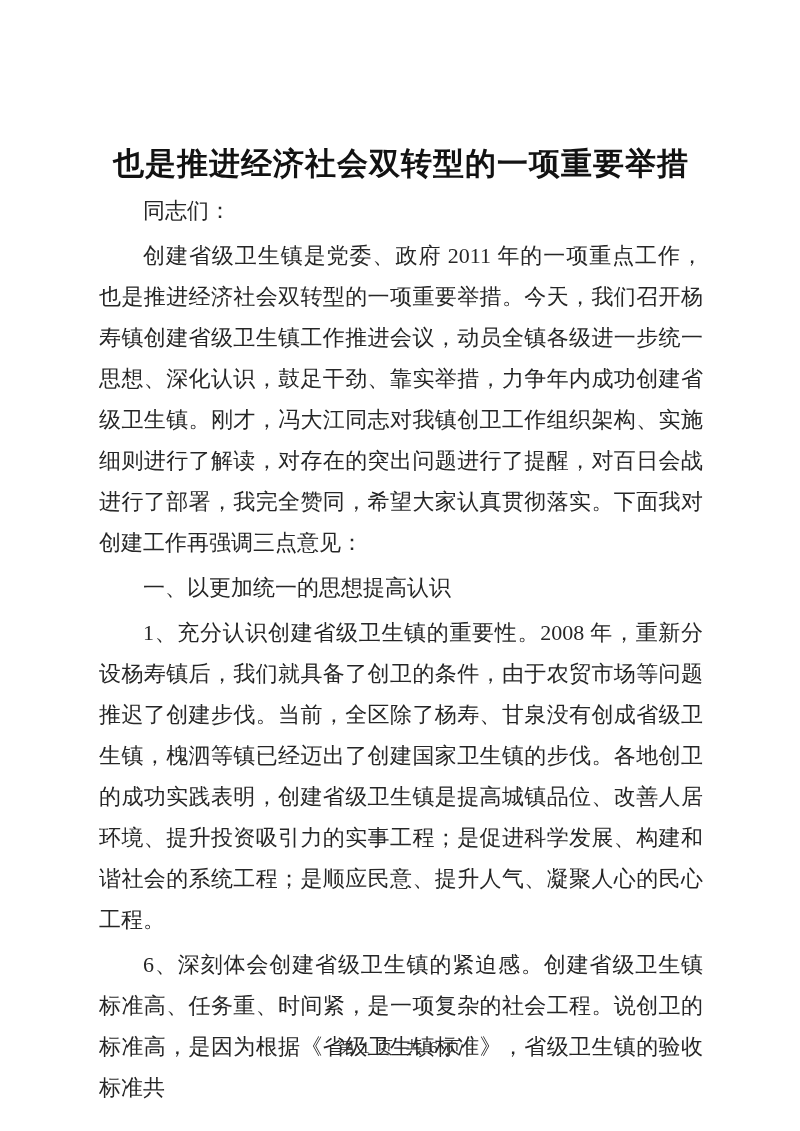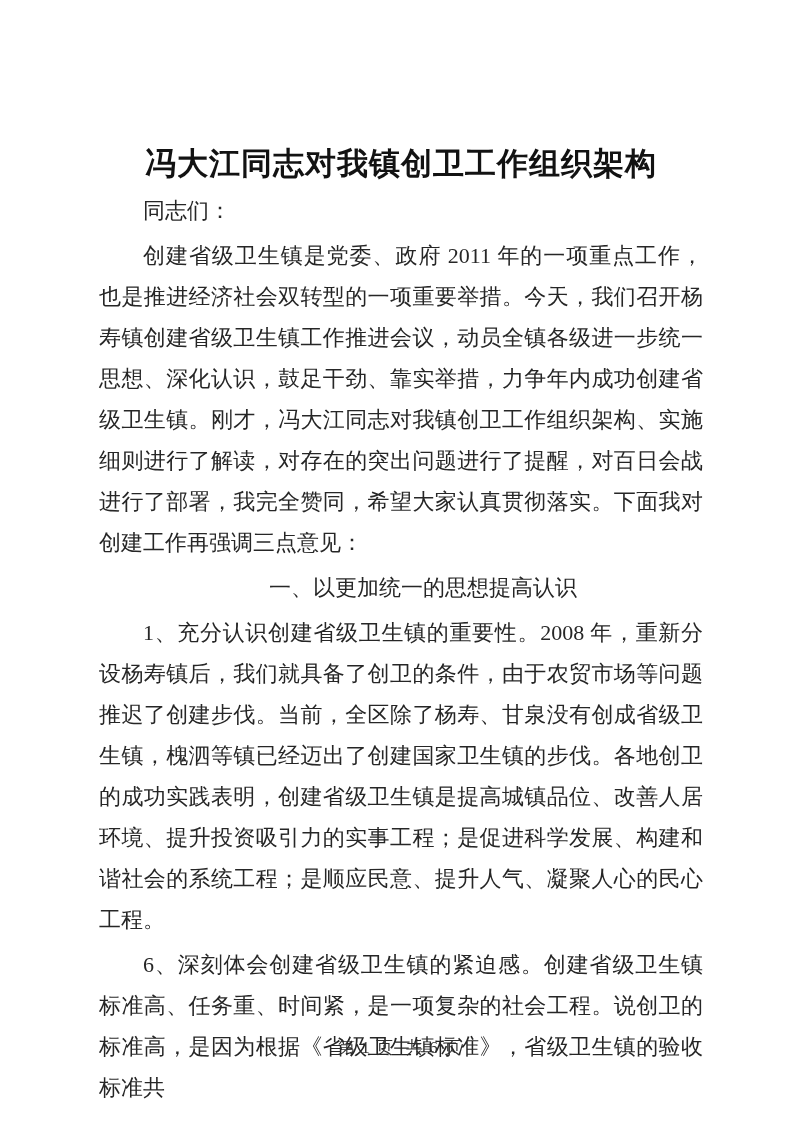--- a/index.html
+++ b/index.html
@@ -33,21 +33,21 @@
   }
   .para {
     font-size: 22px;
     line-height: 41px;
     color: #262626;
     text-align: justify;
     text-indent: 2em;
     margin: 4px;
   }
   .para.heading {
-    text-align: center;
+    text-align: left;
   }
   .footer {
     position: absolute;
     left: 0;
     right: 0;
     top: 1036px;
     text-align: center;
     font-size: 17px;
     line-height: 24px;
     color: #2e2e2e;
@@ -56,21 +56,21 @@
   .footer .gap {
     display: inline-block;
     width: 12px;
   }
 </style>
 </head>
 <body>
 
 <div class="page">
   <div class="content">
-    <h1 class="doc-title">冯大江同志对我镇创卫工作组织架构</h1>
+    <h1 class="doc-title">也是推进经济社会双转型的一项重要举措</h1>
     <p class="para salutation">同志们：</p>
     <p class="para">创建省级卫生镇是党委、政府 2011 年的一项重点工作，也是推进经济社会双转型的一项重要举措。今天，我们召开杨寿镇创建省级卫生镇工作推进会议，动员全镇各级进一步统一思想、深化认识，鼓足干劲、靠实举措，力争年内成功创建省级卫生镇。刚才，冯大江同志对我镇创卫工作组织架构、实施细则进行了解读，对存在的突出问题进行了提醒，对百日会战进行了部署，我完全赞同，希望大家认真贯彻落实。下面我对创建工作再强调三点意见：</p>
     <p class="para heading">一、以更加统一的思想提高认识</p>
     <p class="para">1、充分认识创建省级卫生镇的重要性。2008 年，重新分设杨寿镇后，我们就具备了创卫的条件，由于农贸市场等问题推迟了创建步伐。当前，全区除了杨寿、甘泉没有创成省级卫生镇，槐泗等镇已经迈出了创建国家卫生镇的步伐。各地创卫的成功实践表明，创建省级卫生镇是提高城镇品位、改善人居环境、提升投资吸引力的实事工程；是促进科学发展、构建和谐社会的系统工程；是顺应民意、提升人气、凝聚人心的民心工程。</p>
     <p class="para">6、深刻体会创建省级卫生镇的紧迫感。创建省级卫生镇标准高、任务重、时间紧，是一项复杂的社会工程。说创卫的标准高，是因为根据《省级卫生镇标准》，省级卫生镇的验收标准共</p>
   </div>
 
   <div class="footer">
     <span>第 1 页</span><span class="gap"></span><span>共 6 页</span>
   </div>

